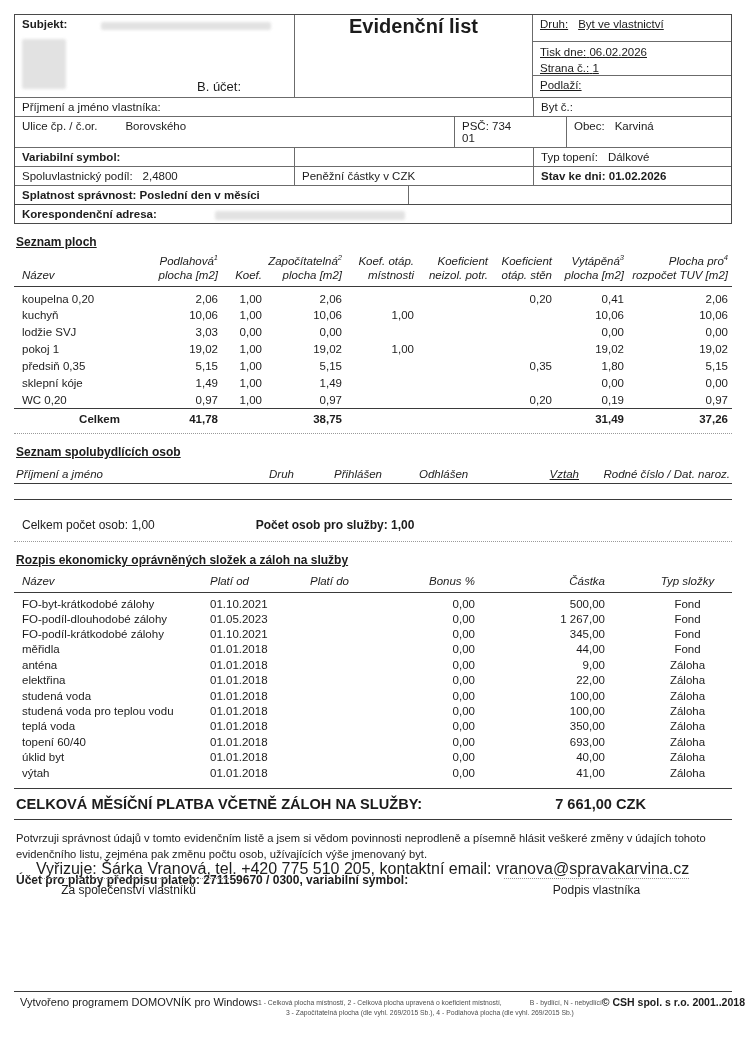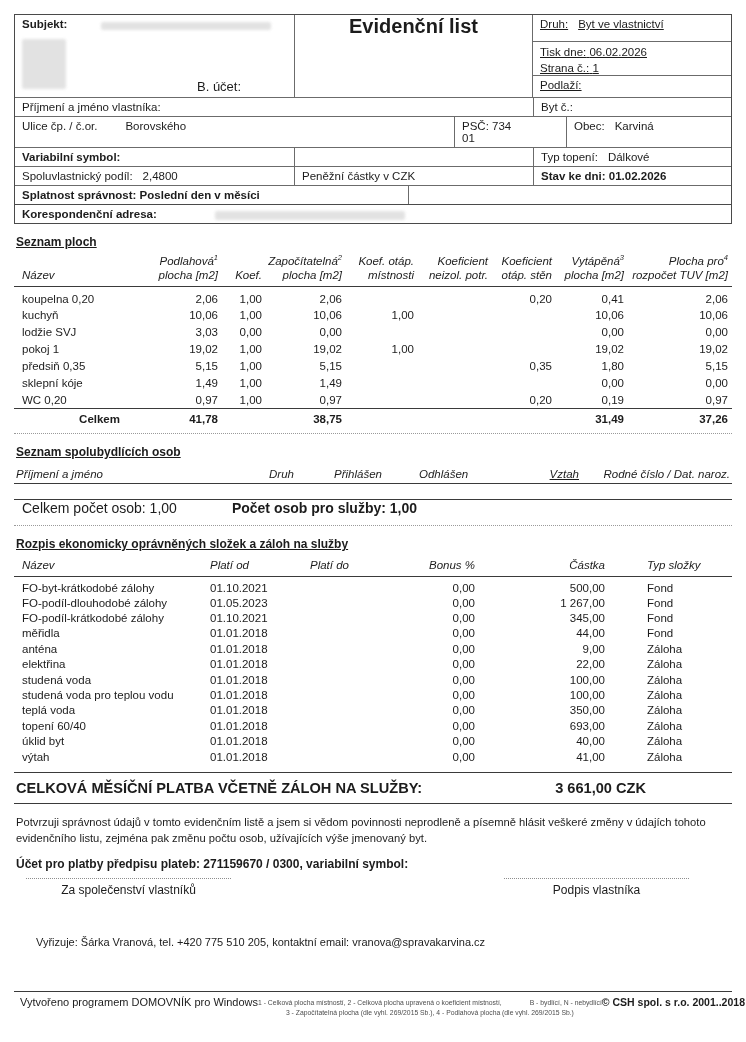--- a/index.html
+++ b/index.html
@@ -56,42 +56,42 @@
   .ploch tbody tr:first-child td { padding-top:6px; }
   tr.sum td { border-top:1.4px solid #3a3a3a; font-weight:bold; padding-top:4px; padding-bottom:3px; }
   td.sum-label { text-align:right; padding-right:24px; }
   
   .osoby-head { display:flex; font-style:italic; font-size:11.5px; padding:0 2px; margin-top:9px; }
   .osoby-head span { display:block; white-space:nowrap; }
   .oc0{width:253px;} .oc1{width:65px;} .oc2{width:85px;} .oc3{width:95px;}
   .oc4{width:65px; text-align:right;text-decoration:underline;} .oc5{flex:1; text-align:right;}
   .osoby-top { margin-top:3px; }
   .osoby-bottom { margin-top:15px; }
-  .counts { display:flex; margin:0 0 0 8px; font-size:14px; }
+  .counts { display:flex; margin:18px 0 0 8px; font-size:12px;gap:46px; }
   .counts .cnt2 { margin-left:55px; font-weight:bold; }
   
   .rozpis td { height:15.4px; }
   .rozpis th { padding-bottom:5px; }
-  .rozpis td.ctype, .rozpis th.ctype { text-align:left; padding-left:38px; }
+  .rozpis td.ctype, .rozpis th.ctype { text-align:center; padding-left:38px; }
   .rozpis tbody tr:first-child td { padding-top:5px; }
   
   .total-band { display:flex; align-items:center; font-size:14.6px; font-weight:bold;
                 padding:7px 0 7px 2px; border-bottom:1.6px solid #3a3a3a; margin-top:1px; }
   .total-band .tval { margin-left:auto; margin-right:86px; }
   .solid-above { border-top:1.6px solid #3a3a3a; }
   
   .declaration { font-size:11.2px; line-height:1.38; margin:11px 0 0 2px; width:716px; }
   .account { font-size:12px; font-weight:bold; margin:11px 0 0 2px; }
   .sig-block { position:absolute; left:14px; right:14px; top:878px; }
   .sig { position:absolute; top:0; }
   .sig .line { border-top:1.5px dotted #8d8d8d; }
   .sig .cap { text-align:center; font-size:12px; margin-top:4px; }
   .sig-left { left:12px; width:205px; }
   .sig-right { left:490px; width:185px; }
-  .contact { position:absolute; left:36px; top:936px; font-size:11px; }
+  .contact { position:absolute; left:36px; top:860px; font-size:16px; }
   
   .footer { position:absolute; left:14px; right:14px; top:991px;
             border-top:1.5px solid #3a3a3a; display:flex; align-items:flex-start; padding-top:4px; }
   .foot-left { font-size:11px; margin-left:6px; white-space:nowrap; }
   .foot-notes { flex:1; font-size:6.8px; color:#4d4d4d; text-align:center; line-height:1.5; margin-top:2px; }
   .foot-notes .nrow1 { display:flex; justify-content:center; gap:28px; white-space:nowrap; }
   .foot-right { font-size:10.5px; font-weight:bold; white-space:nowrap; margin-right:2px; }
 </style>
 </head>
 <body>
@@ -464,21 +464,21 @@
           <td class="tl" style="padding-left:0;"></td>
           <td>0,00</td>
           <td>41,00</td>
           <td class="ctype">Záloha</td>
         </tr>
     </tbody>
   </table>
 
   <div class="total-band solid-above" style="margin-top:8px;">
     <span>CELKOVÁ MĚSÍČNÍ PLATBA VČETNĚ ZÁLOH NA SLUŽBY:</span>
-    <span class="tval">3 661,00 CZK</span>
+    <span class="tval">7 661,00 CZK</span>
   </div>
 
   <p class="declaration">Potvrzuji správnost údajů v tomto evidenčním listě a jsem si vědom povinnosti neprodleně a písemně hlásit veškeré změny v údajích tohoto evidenčního listu, zejména pak změnu počtu osob, užívajících výše jmenovaný byt.</p>
 
   <div class="account">Účet pro platby předpisu plateb: 271159670 / 0300, variabilní symbol:</div>
 
   <div class="sig-block">
     <div class="sig sig-left">
       <div class="line"></div>
       <div class="cap">Za společenství vlastníků</div>

